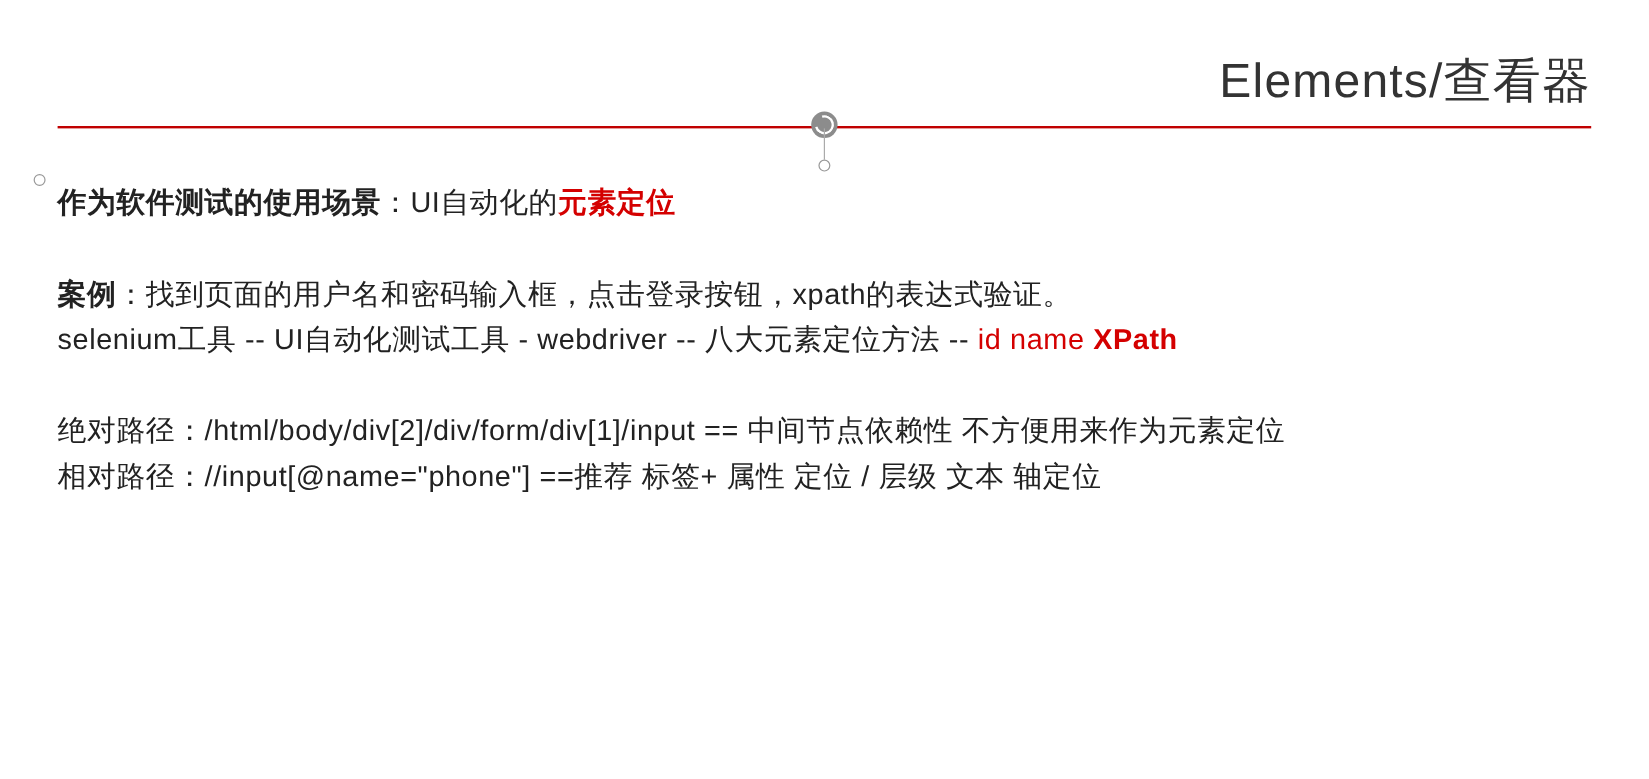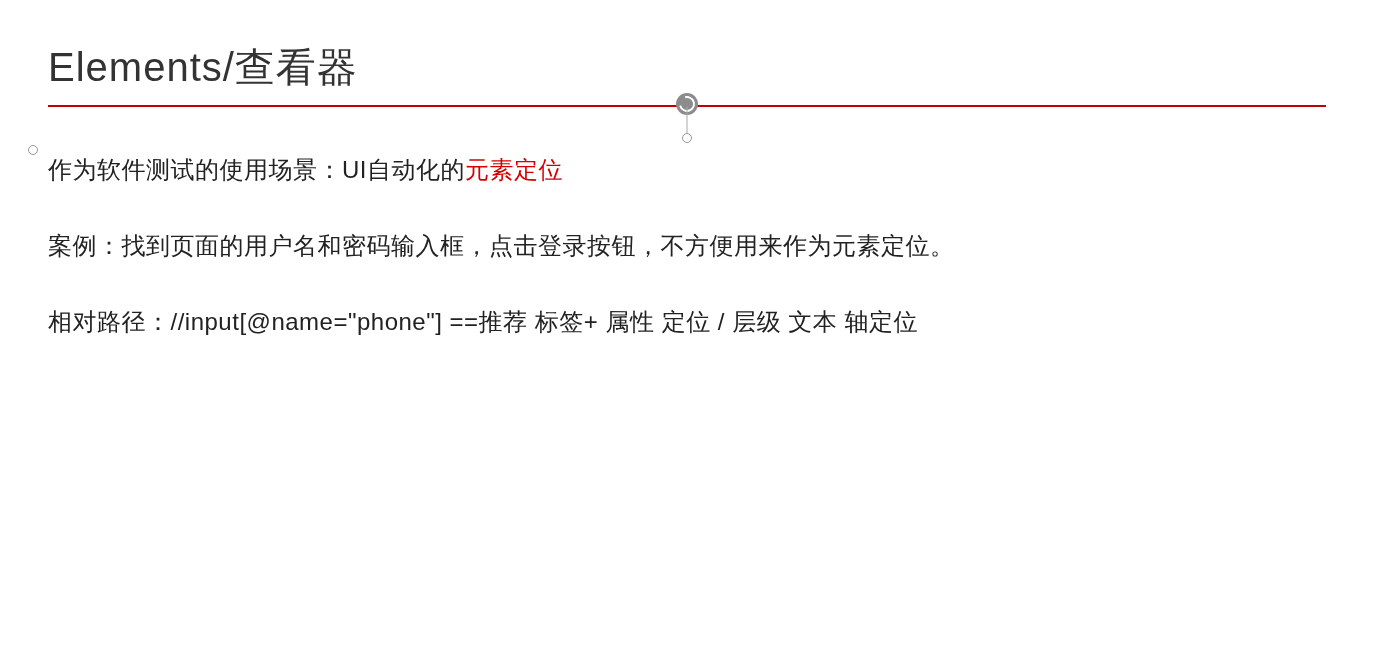--- a/index.html
+++ b/index.html
@@ -14,20 +14,21 @@
       background: #fff;
       padding: 40px 48px 0 48px;
       position: relative;
     }
     .title {
       font-size: 40px;
       font-weight: 400;
       color: #333;
       letter-spacing: 1px;
       padding-bottom: 8px;
+      text-align: right;
     }
     .hr-line {
       position: relative;
       height: 2px;
       background: #c00000;
       margin-top: 2px;
       margin-bottom: 44px;
     }
     .rotate-handle {
       position: absolute;
@@ -65,22 +66,22 @@
       margin-left: 0px;
       border-left: none;
     }
     .dot-left1 { left: -20px; top: -6px; }
     .p {
       font-size: 24px;
       line-height: 38px;
       color: #222;
       letter-spacing: 0.5px;
     }
-    .bold { font-weight: 400; }
-    .red { color: #d40000; font-weight: 400; }
+    .bold { font-weight: 700; }
+    .red { color: #d40000; font-weight: 700; }
     .red-plain { color: #d40000; font-weight: 400; }
     .gap { height: 38px; }
     .cursor {
       display: inline-block;
       width: 1px; height: 24px;
       background: #000;
       vertical-align: -4px;
       margin-left: 1px;
     }
     .ibeam {
@@ -106,26 +107,30 @@
   <div class="content">
     <div class="sel-dot dot-left1"></div>
 
     <div class="p">
       <span class="bold">作为软件测试的使用场景</span><span>：UI自动化的</span><span class="red">元素定位</span>
     </div>
 
     <div class="gap"></div>
 
     <div class="p">
-      <span class="bold">案例</span><span>：找到页面的用户名和密码输入框，点击登录按钮，不方便用来作为元素定位。</span>
+      <span class="bold">案例</span><span>：找到页面的用户名和密码输入框，点击登录按钮，xpath的表达式验证。</span>
     </div>
 
+    <div class="p">
+      <span>selenium工具  -- UI自动化测试工具 - webdriver  -- 八大元素定位方法 -- </span><span class="red-plain">id</span><span>  </span><span class="red-plain">name</span><span>   </span><span class="red">XPath</span>
+    </div>
 
     <div class="gap"></div>
 
+    <div class="p">绝对路径：/html/body/div[2]/div/form/div[1]/input == 中间节点依赖性   不方便用来作为元素定位</div>
     <div class="p">相对路径：//input[@name="phone"]   ==推荐   标签+ 属性 定位 / 层级 文本  轴定位</div>
 
     <div class="gap"></div>
 
 
     <div class="gap"></div>
 
 
   </div>
 </div>

